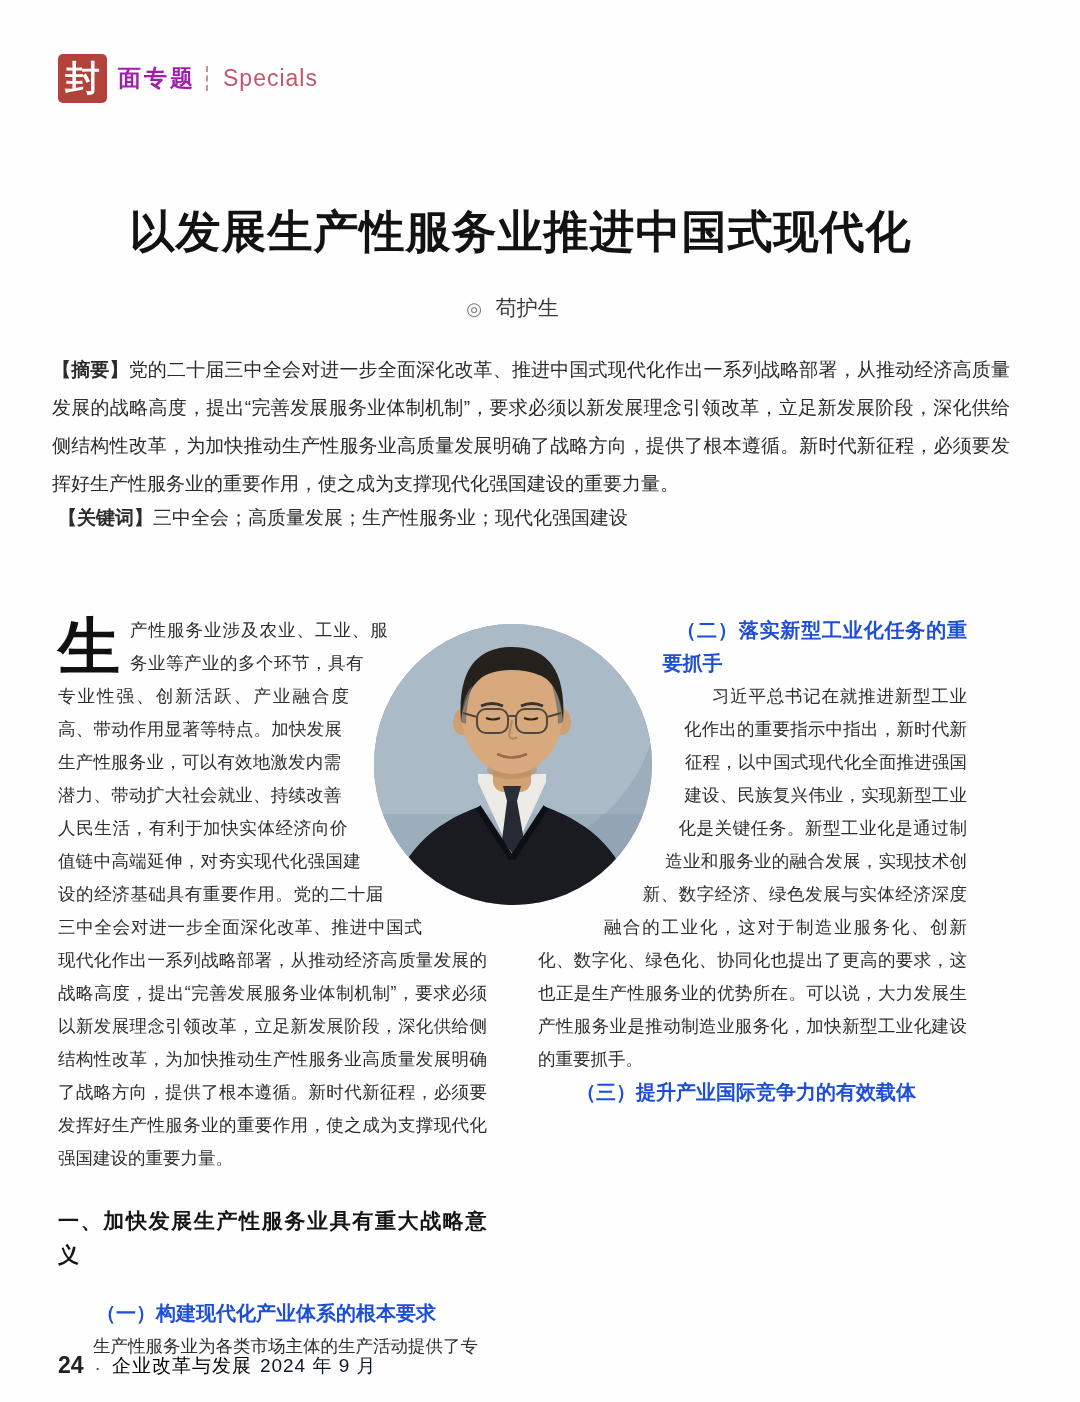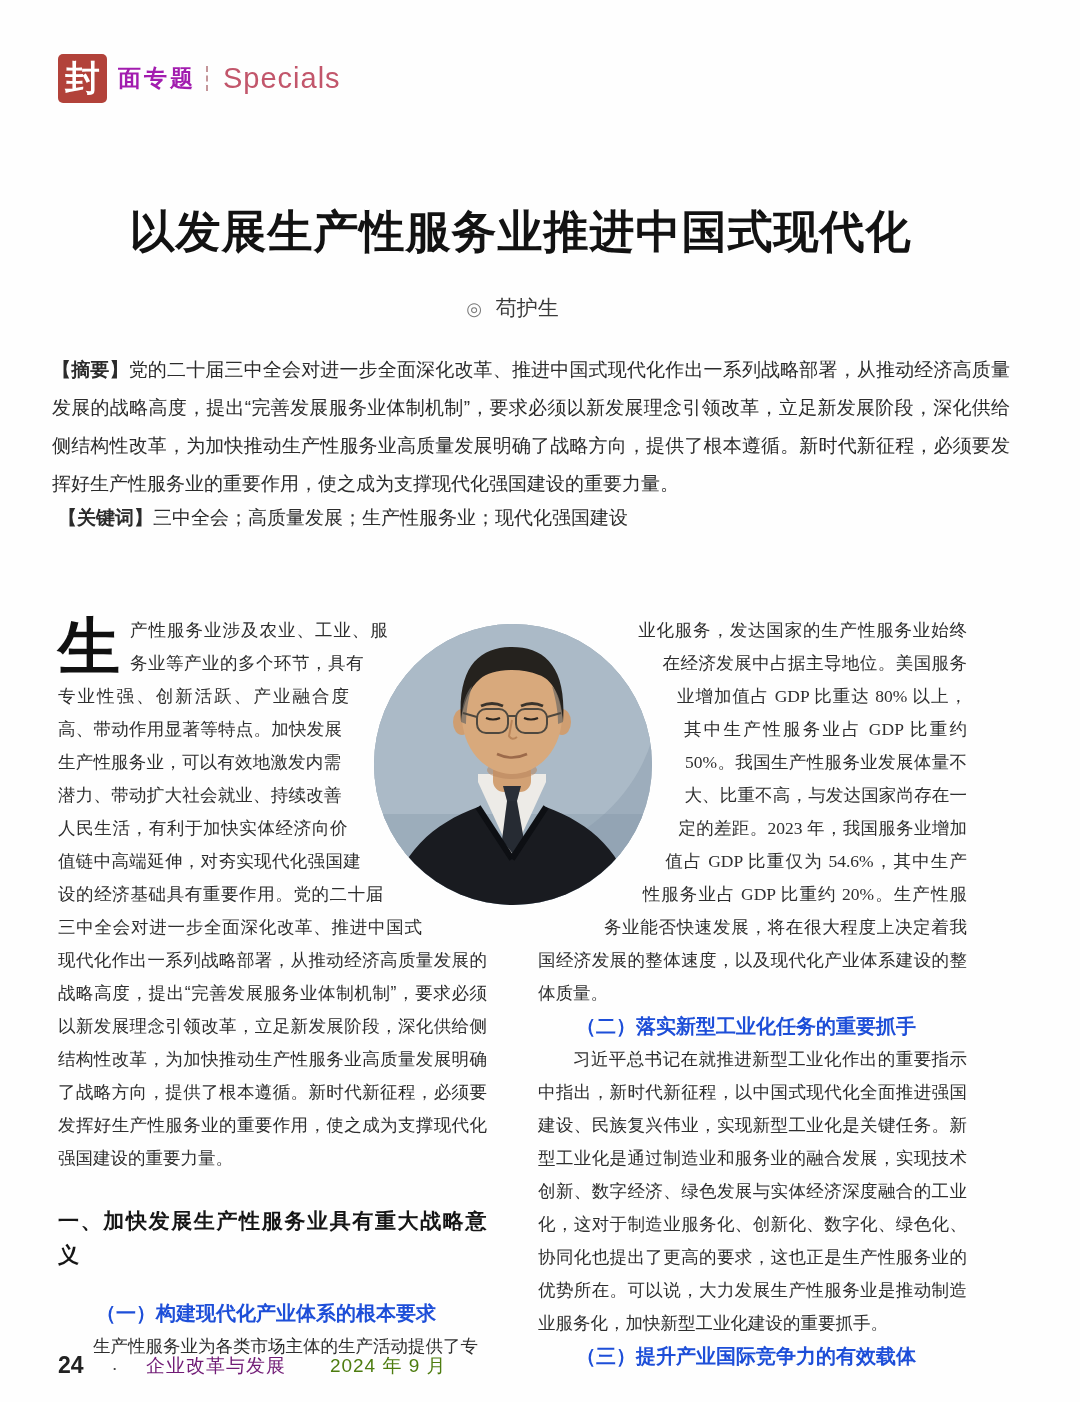--- a/index.html
+++ b/index.html
@@ -12,21 +12,21 @@
 
   
   .masthead { position:absolute; left:58px; top:54px; display:flex; align-items:center; }
   .logo {
     width:49px; height:49px; background:#b2423a; border-radius:5px;
     color:#fff; font-family:"Liberation Serif","DejaVu Serif",serif; font-weight:bold;
     font-size:35px; display:flex; align-items:center; justify-content:center;
   }
   .masthead-cn { margin-left:11px; font-size:23px; color:#a21caf; letter-spacing:3px; font-weight:600; }
   .masthead-divider { width:0; height:25px; border-left:2px dashed #c4969a; margin:0 15px 0 10px; }
-  .masthead-en { font-size:29px; color:#c2566b; letter-spacing:1px; }
+  .masthead-en { font-size:23px; color:#c2566b; letter-spacing:1px; }
 
   
   .title {
     position:absolute; top:192px; left:58px; width:909px; margin:8px;
     text-align:center; font-size:45px; line-height:64px; font-weight:800;
     color:#121212; letter-spacing:1px;
   }
   .author-line {
     position:absolute; top:294px; left:58px; width:909px; text-align:center;
     font-family:"Liberation Serif","DejaVu Serif",serif; font-size:21px; color:#3a3a3a;
@@ -69,26 +69,26 @@
 
   
   .portrait {
     position:absolute; left:374px; top:624px; width:278px; height:281px;
     border-radius:50%; overflow:hidden; background:#9dadbc;
   }
   .portrait svg { display:block; width:100%; height:100%; }
 
   
   .footer {
-    position:absolute; left:58px; top:1352px; display:flex; align-items:flex-end; color:#333;gap:17px;
+    position:absolute; left:58px; top:1352px; display:flex; align-items:flex-end; color:#333;
   }
   .page-num { font-size:23px; font-weight:700; color:#222; }
   .footer-dot { margin:0 11px; font-size:19px; color:#444; }
-  .journal-name { font-size:19px; color:#701a75; letter-spacing:1px; }
-  .issue-date { font-size:19px; color:#4d7c0f; margin-left:27px; letter-spacing:1px; }
+  .journal-name { font-size:19px; color:#000000; letter-spacing:1px; }
+  .issue-date { font-size:19px; color:#0f172a; margin-left:8px; letter-spacing:1px; }
 </style>
 </head>
 <body>
 
 <div class="page">
 
   <div class="masthead">
     <div class="logo">封</div>
     <div class="masthead-cn">面专题</div>
     <div class="masthead-divider"></div>
@@ -109,21 +109,20 @@
     <div class="col col-left">
       <div class="spacer-left"></div>
       <p class="intro"><span class="dropcap">生</span><span>产性服务业涉及农业、工业、服务业等产业的多个环节，具有专业性强、创新活跃、产业融合度高、带动作用显著等特点。加快发展生产性服务业，可以有效地激发内需潜力、带动扩大社会就业、持续改善人民生活，有利于加快实体经济向价值链中高端延伸，对夯实现代化强国建设的经济基础具有重要作用。党的二十届三中全会对进一步全面深化改革、推进中国式现代化作出一系列战略部署，从推动经济高质量发展的战略高度，提出“完善发展服务业体制机制”，要求必须以新发展理念引领改革，立足新发展阶段，深化供给侧结构性改革，为加快推动生产性服务业高质量发展明确了战略方向，提供了根本遵循。新时代新征程，必须要发挥好生产性服务业的重要作用，使之成为支撑现代化强国建设的重要力量。</span></p>
       <h2 class="sec-heading">一、加快发展生产性服务业具有重大战略意义</h2>
       <h3 class="sub-heading">（一）构建现代化产业体系的根本要求</h3>
       <p class="serif indent">生产性服务业为各类市场主体的生产活动提供了专</p>
     </div>
 
     <div class="col col-right serif">
       <div class="spacer-right"></div>
-      <p>业化服务，发达国家的生产性服务业始终在经济发展中占据主导地位。美国服务业增加值占 GDP 比重达 80% 以上，其中生产性服务业占 GDP 比重约 50%。我国生产性服务业发展体量不大、比重不高，与发达国家尚存在一定的差距。2023 年，我国服务业增加值占 GDP 比重仅为 54.6%，其中生产性服务业占 GDP 比重约 20%。生产性服务业能否快速发展，将在很大程度上决定着我国经济发展的整体速度，以及现代化产业体系建设的整体质量。</p>
       <h3 class="sub-heading" style="font-family:'Liberation Sans','DejaVu Sans',sans-serif;">（二）落实新型工业化任务的重要抓手</h3>
       <p class="indent">习近平总书记在就推进新型工业化作出的重要指示中指出，新时代新征程，以中国式现代化全面推进强国建设、民族复兴伟业，实现新型工业化是关键任务。新型工业化是通过制造业和服务业的融合发展，实现技术创新、数字经济、绿色发展与实体经济深度融合的工业化，这对于制造业服务化、创新化、数字化、绿色化、协同化也提出了更高的要求，这也正是生产性服务业的优势所在。可以说，大力发展生产性服务业是推动制造业服务化，加快新型工业化建设的重要抓手。</p>
       <h3 class="sub-heading" style="font-family:'Liberation Sans','DejaVu Sans',sans-serif;">（三）提升产业国际竞争力的有效载体</h3>
     </div>
   </div>
 
   <div class="portrait">
     <svg viewBox="0 0 278 281" xmlns="http://www.w3.org/2000/svg">
 
       <rect x="0" y="0" width="278" height="281" fill="#9dadbc"></rect>

